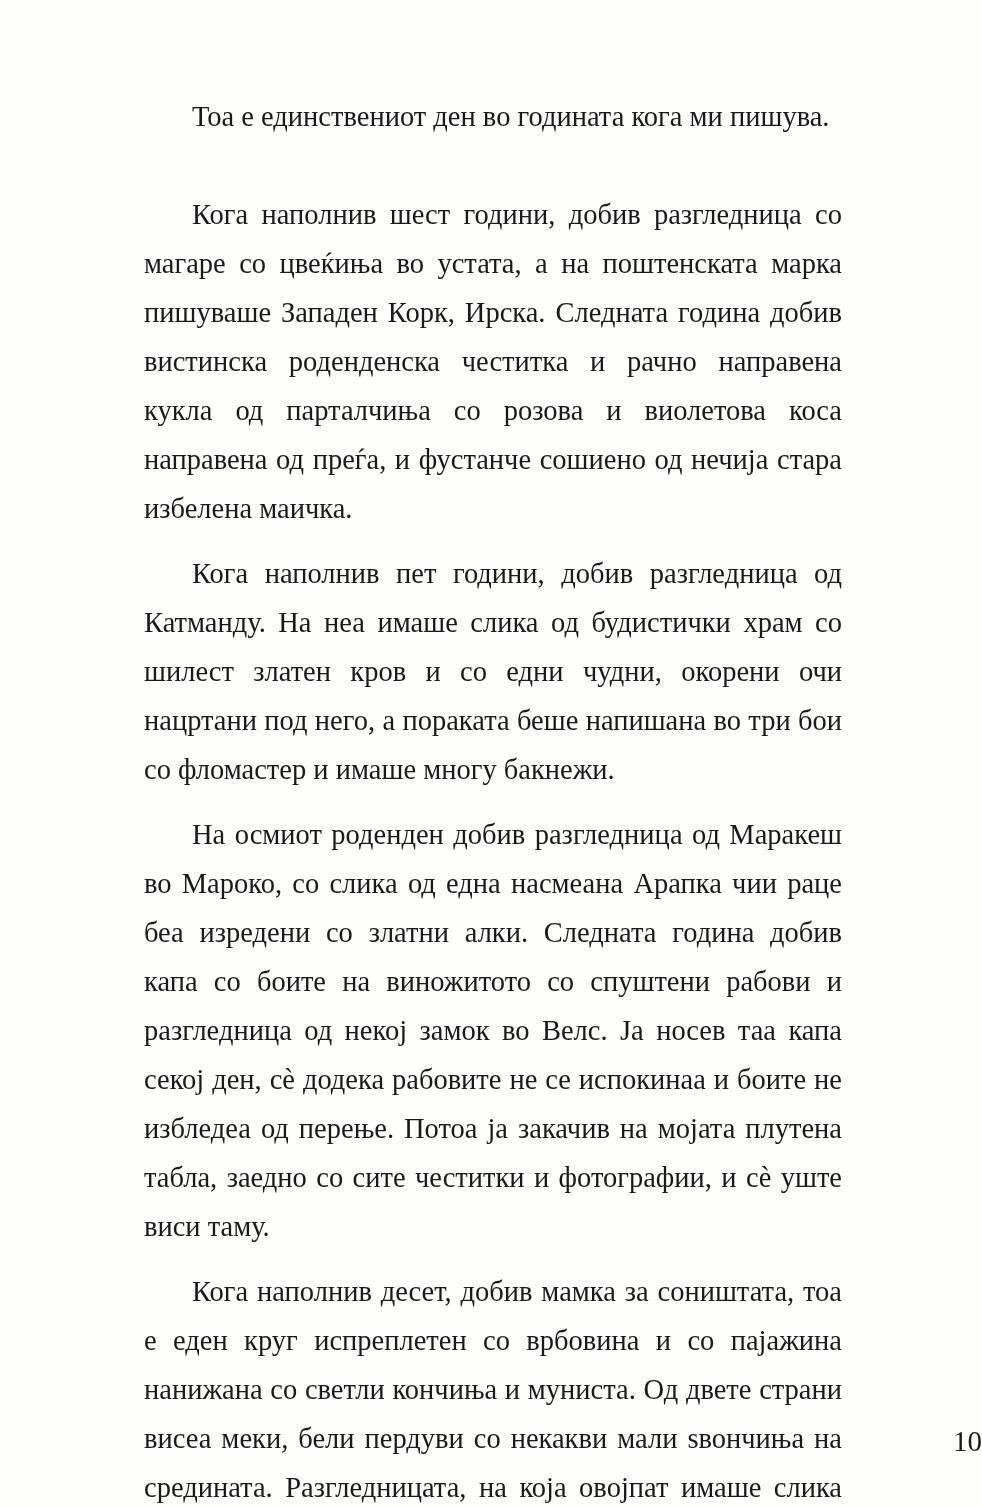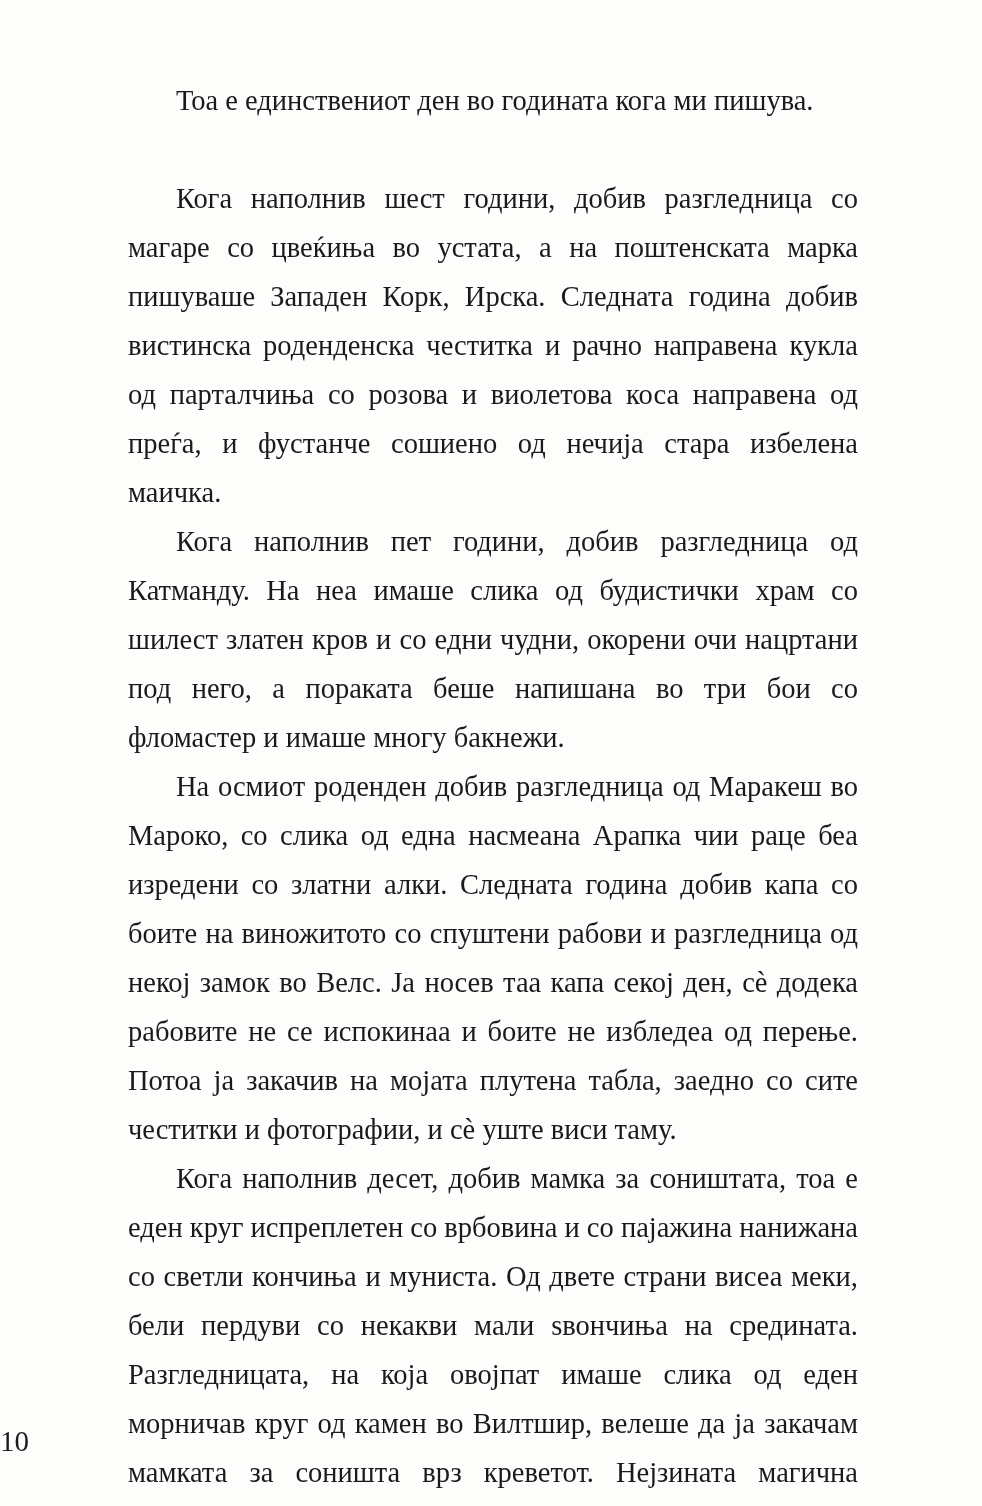--- a/index.html
+++ b/index.html
@@ -24,21 +24,21 @@
   }
 
   .text-column {
     position: absolute;
     left: 128px;
     top: 76px;
     width: 730px;
   }
 
   .para {
-    margin: 0;
+    margin: 16px;
     font-size: 28.5px;
     line-height: 49px;
     text-align: justify;
     text-justify: inter-word;
     text-indent: 48px;
     hyphens: manual;
     -webkit-hyphens: manual;
     letter-spacing: 0;
     word-spacing: 0;
   }
@@ -51,21 +51,21 @@
   
   .para.continues {
     text-align-last: justify;
   }
 
   .folio {
     position: absolute;
     left: 0;
     right: 0;
     top: 1424px;
-    text-align: left;
+    text-align: right;
     font-size: 29px;
     line-height: 34px;
     color: #1a1a1a;
   }
 </style>
 </head>
 <body>
 
 <div class="page">
 

